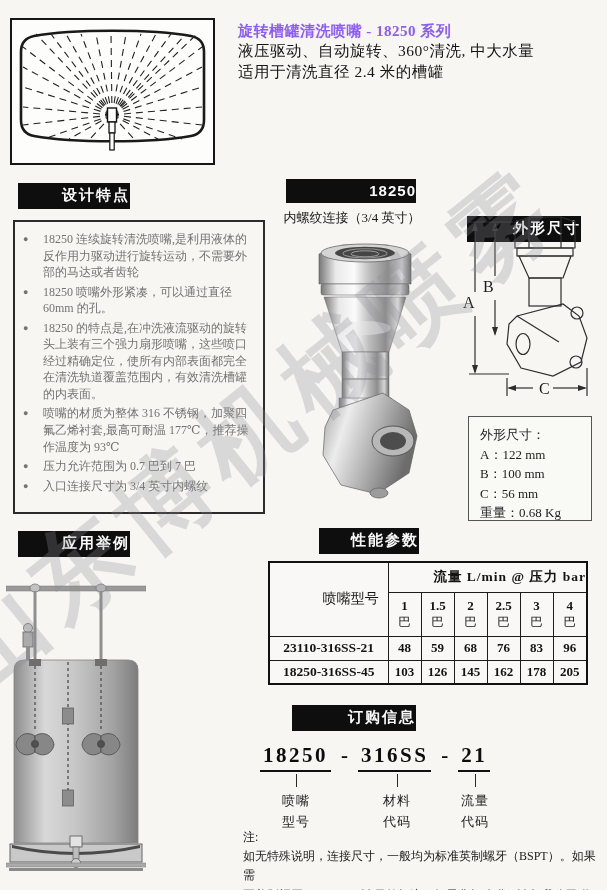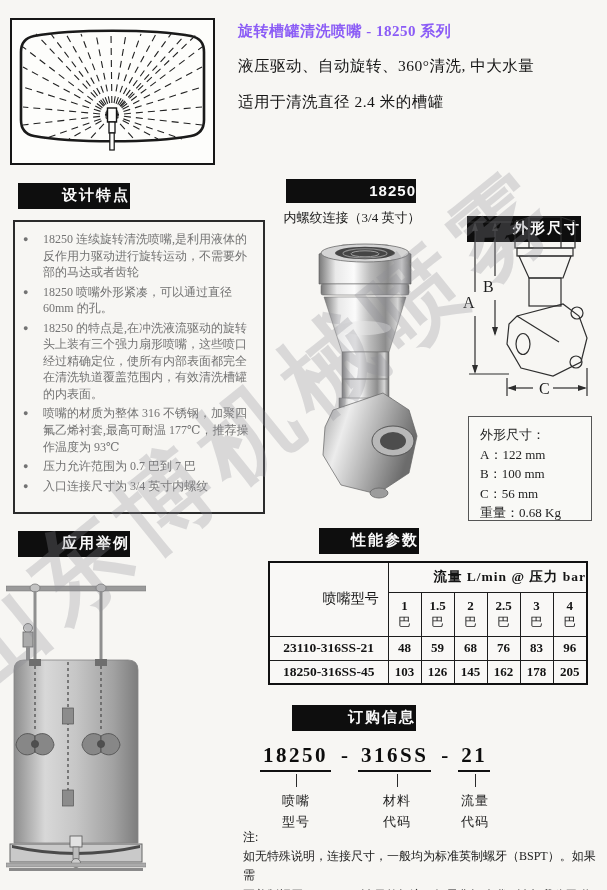--- a/index.html
+++ b/index.html
@@ -9,21 +9,21 @@
 
   
   .watermark { position:absolute; left:-42px; top:612px; height:110px; line-height:110px;
     font-family:"Liberation Sans","DejaVu Sans",sans-serif; font-weight:bold;
     font-size:96px; letter-spacing:12px; color:#8e8e96; opacity:.28; white-space:nowrap;
     transform:rotate(-39deg); transform-origin:left center; pointer-events:none; z-index:6; }
 
   
   .title-block { position:absolute; left:238px; top:22px; width:364px; }
   .doc-title { font-size:15px; font-weight:bold; color:#8b5cf6; letter-spacing:.5px; }
-  .doc-sub { font-size:15.5px; color:#151515; margin-top:15px; letter-spacing:.5px; }
+  .doc-sub { font-size:15.5px; color:#151515; letter-spacing:.5px; }
 
   
   .spray-figure { position:absolute; left:10px; top:18px; width:205px; height:147px;
     border:2px solid #161616; background:#fdfdfb; }
 
   
   .sec-header { position:absolute; background:#0e0e0e; color:#fafafa; text-align:right;
     font-family:"Liberation Sans","DejaVu Sans",sans-serif; font-weight:bold;
     font-size:15px; padding:3px 0 4px; letter-spacing:2px; }
   .h-design { left:18px; top:183px; width:112px; }

